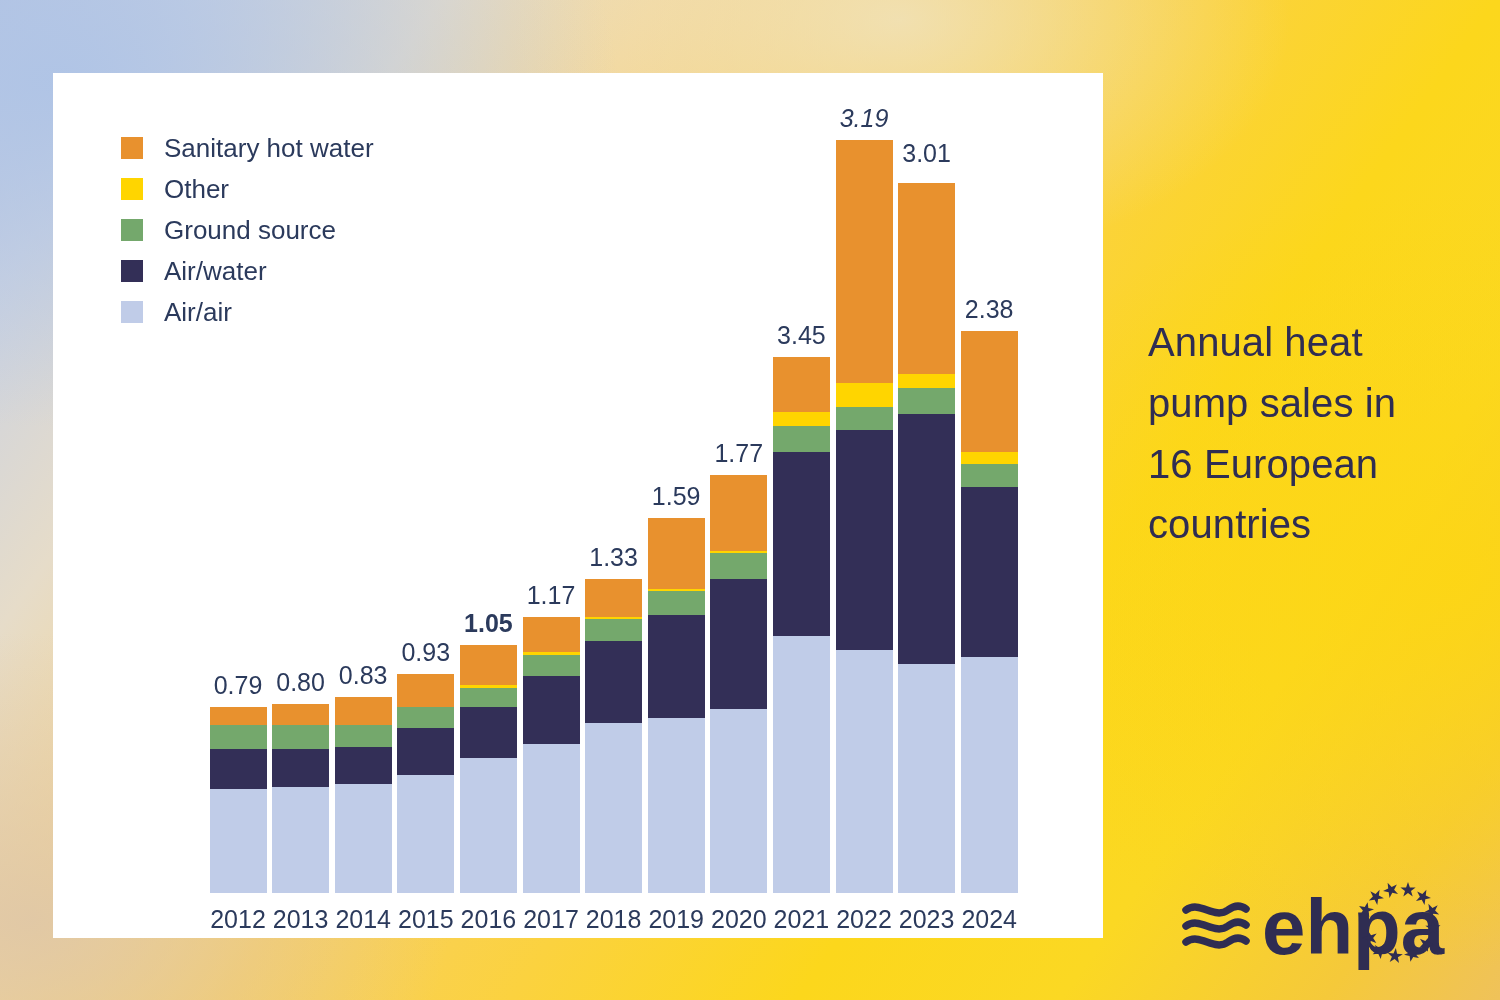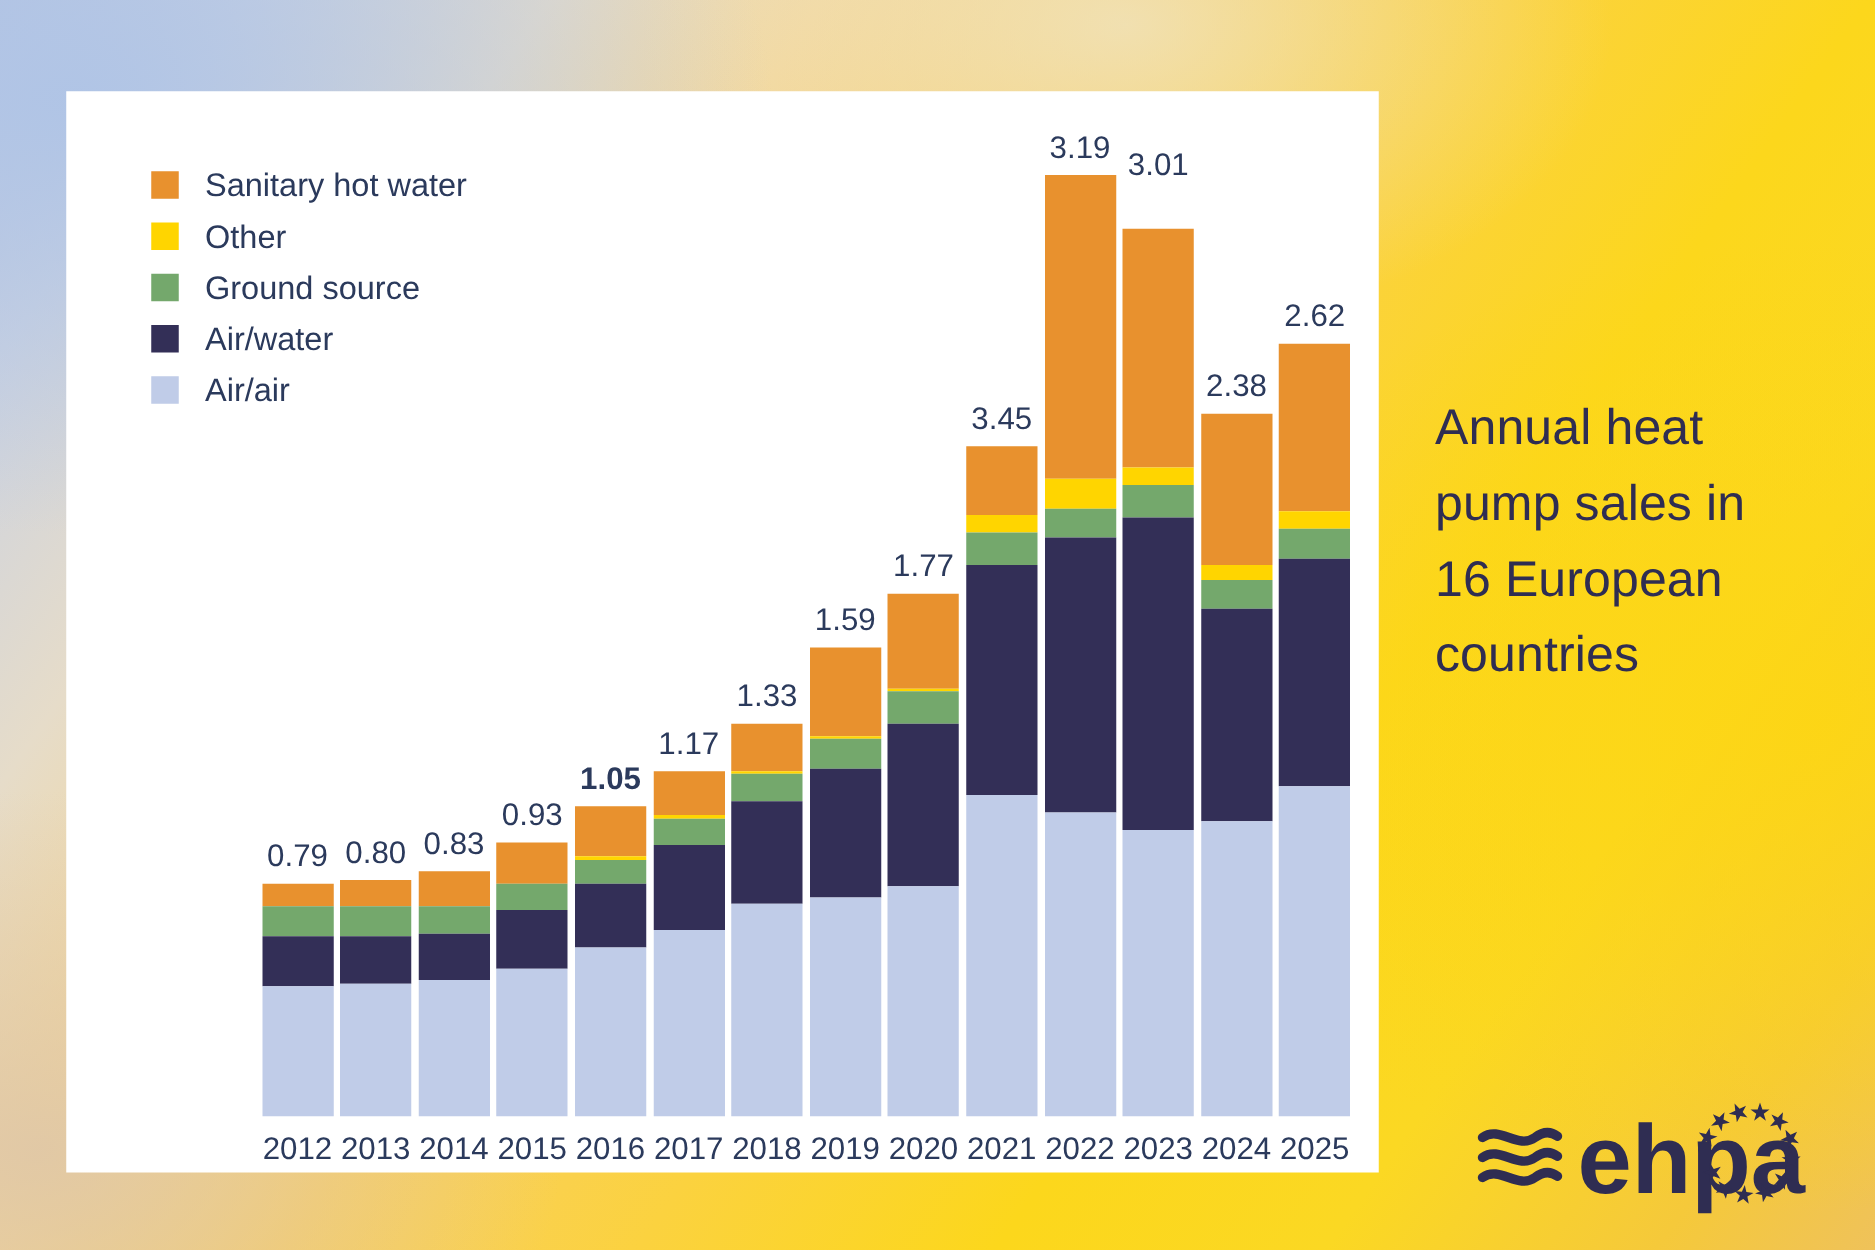--- a/index.html
+++ b/index.html
@@ -241,55 +241,44 @@
           <div class="bar-year">2021</div>
         </div>
         <div class="bar-col" style="left: 782.5px; height: 752.84px;">
           <div class="bar-stack" style="height: 752.84px;">
             <div class="seg" style="height: 243.08px; background: rgb(192, 204, 232);"></div>
             <div class="seg" style="height: 219.48px; background: rgb(51, 47, 87);"></div>
             <div class="seg" style="height: 23.6px; background: rgb(116, 168, 108);"></div>
             <div class="seg" style="height: 23.6px; background: rgb(255, 213, 0);"></div>
             <div class="seg" style="height: 243.08px; background: rgb(232, 145, 46);"></div>
           </div>
-          <div class="bar-total" style="bottom: 759.84px;">3.19</div>
+          <div class="bar-total" style="bottom: 759.84px; font-style: italic;">3.19</div>
           <div class="bar-year">2022</div>
         </div>
         <div class="bar-col" style="left: 845.1px; height: 710.36px;">
           <div class="bar-stack" style="height: 710.36px;">
             <div class="seg" style="height: 228.92px; background: rgb(192, 204, 232);"></div>
             <div class="seg" style="height: 250.16px; background: rgb(51, 47, 87);"></div>
             <div class="seg" style="height: 25.96px; background: rgb(116, 168, 108);"></div>
             <div class="seg" style="height: 14.16px; background: rgb(255, 213, 0);"></div>
             <div class="seg" style="height: 191.16px; background: rgb(232, 145, 46);"></div>
           </div>
-          <div class="bar-total" style="bottom: 746px; margin-top: 48px;">3.01</div>
+          <div class="bar-total" style="bottom: 725px; margin-top: 48px;">3.01</div>
           <div class="bar-year">2023</div>
         </div>
         <div class="bar-col" style="left: 907.7px; height: 561.68px;">
           <div class="bar-stack" style="height: 561.68px;">
             <div class="seg" style="height: 236px; background: rgb(192, 204, 232);"></div>
             <div class="seg" style="height: 169.92px; background: rgb(51, 47, 87);"></div>
             <div class="seg" style="height: 23.6px; background: rgb(116, 168, 108);"></div>
             <div class="seg" style="height: 11.8px; background: rgb(255, 213, 0);"></div>
             <div class="seg" style="height: 120.36px; background: rgb(232, 145, 46);"></div>
           </div>
           <div class="bar-total" style="bottom: 568.68px;">2.38</div>
           <div class="bar-year">2024</div>
-        </div>
-        <div class="bar-col" style="left: 970.3px; height: 618.32px;">
-          <div class="bar-stack" style="height: 618.32px;">
-            <div class="seg" style="height: 264.32px; background: rgb(192, 204, 232);"></div>
-            <div class="seg" style="height: 181.72px; background: rgb(51, 47, 87);"></div>
-            <div class="seg" style="height: 23.6px; background: rgb(116, 168, 108);"></div>
-            <div class="seg" style="height: 14.16px; background: rgb(255, 213, 0);"></div>
-            <div class="seg" style="height: 134.52px; background: rgb(232, 145, 46);"></div>
-          </div>
-          <div class="bar-total" style="bottom: 625.32px;">2.62</div>
-          <div class="bar-year">2025</div>
         </div>
       </div>
 
     <div id="legend">
         <div class="legend-row">
           <span class="legend-swatch" style="background: rgb(232, 145, 46);"></span>
           <span class="legend-label">Sanitary hot water</span>
         </div>
         <div class="legend-row">
           <span class="legend-swatch" style="background: rgb(255, 213, 0);"></span>

